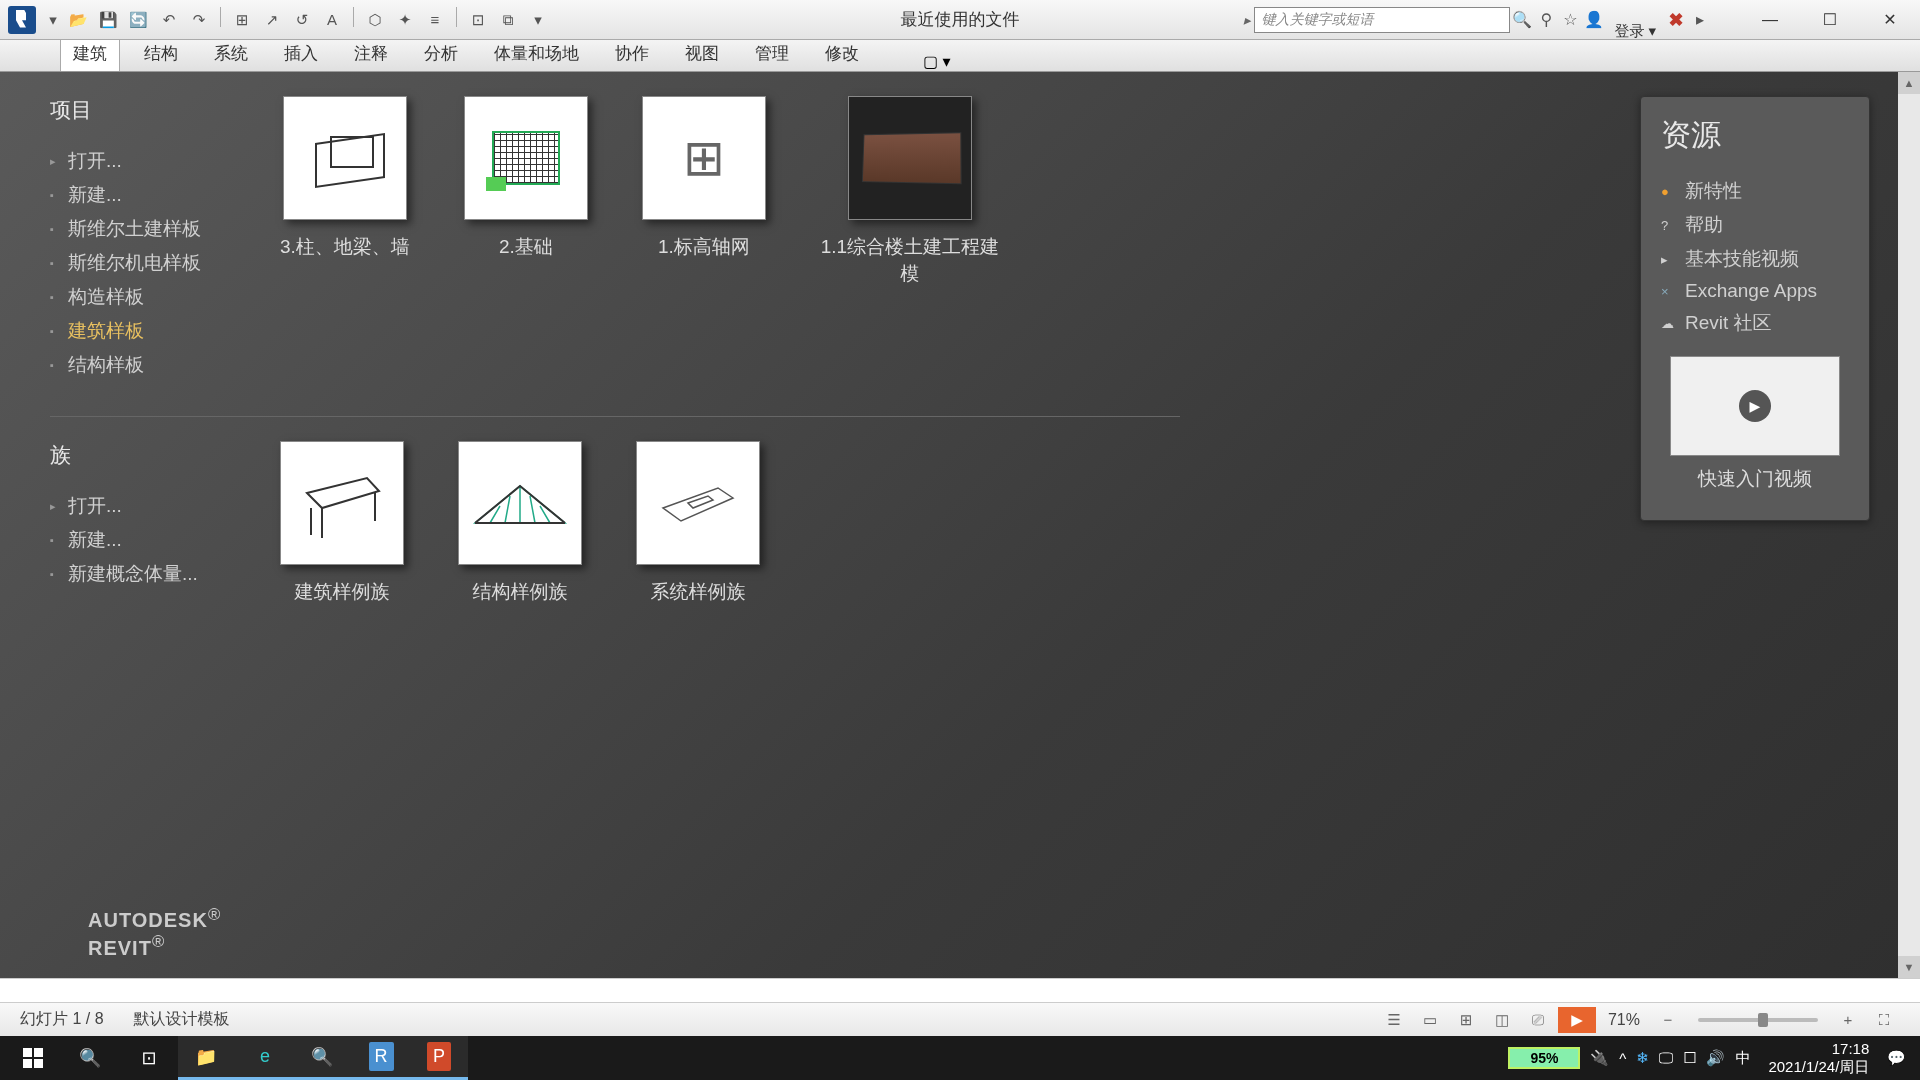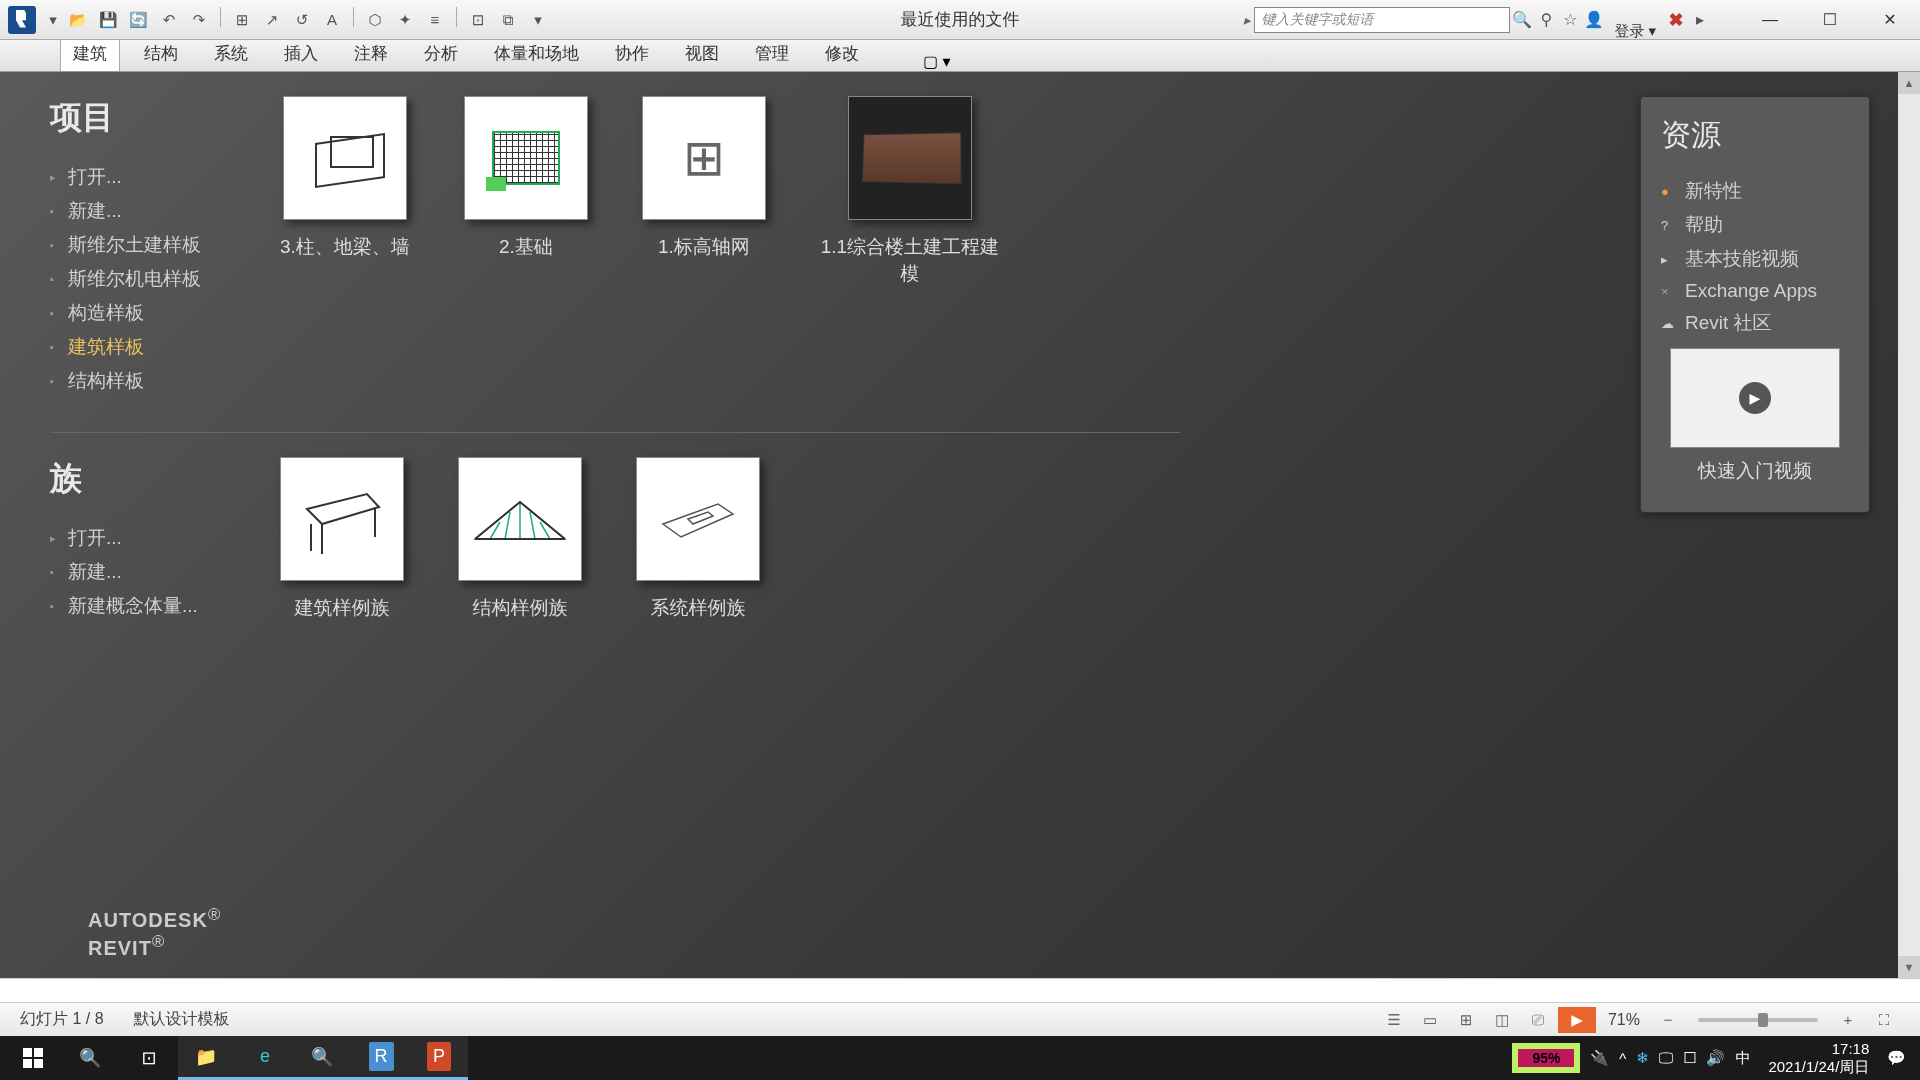--- a/index.html
+++ b/index.html
@@ -35,21 +35,21 @@
 .scroll-arrow.up { top: 0; }
 .scroll-arrow.down { bottom: 0; }
 
 .content-wrap { display: flex; padding: 24px 50px; gap: 40px; }
 .left-col { flex: 1; }
 .right-col { width: 230px; }
 
 .section { margin-bottom: 30px; }
 .section-row { display: flex; gap: 30px; }
 .section-links { width: 200px; }
-.section-title { font-size: 32px; color: #e8e8e8; margin-bottom: 24px; font-weight: bold; }
+.section-title { font-size: 21px; color: #e8e8e8; margin-bottom: 24px; font-weight: normal; }
 .link-item { display: flex; align-items: center; gap: 8px; color: #d0d0d0; font-size: 19px; margin-bottom: 8px; cursor: pointer; }
 .link-item.hover { color: #e8c060; }
 .link-bullet { width: 10px; font-size: 11px; color: #999; }
 
 .thumbs { display: flex; gap: 54px; }
 .thumb-item { display: flex; flex-direction: column; align-items: center; cursor: pointer; }
 .thumb-box { width: 124px; height: 124px; background: #fff; border: 1px solid #888; box-shadow: 4px 4px 8px rgba(0,0,0,0.5); display: flex; align-items: center; justify-content: center; margin-bottom: 14px; }
 .thumb-label { color: #ddd; font-size: 19px; text-align: center; line-height: 1.4; max-width: 180px; }
 
 .divider { height: 1px; background: #222; border-bottom: 1px solid #666; margin: 16px 0 24px 0; width: 1130px; }
@@ -64,21 +64,21 @@
 .th-building { width: 100px; height: 50px; background: linear-gradient(#7a5040, #5a3828); border: 1px solid #333; position: relative; transform: perspective(200px) rotateY(-10deg) rotateX(5deg); }
 .th-table { width: 90px; height: 80px; }
 .th-truss { width: 100px; height: 50px; }
 .th-sys { width: 90px; height: 60px; }
 
 
 .res-card { background: #5a5a5a; border: 1px solid #333; border-radius: 4px; padding: 18px 20px 28px; box-shadow: 0 2px 8px rgba(0,0,0,0.4); }
 .res-title { font-size: 30px; color: #e8e8e8; margin-bottom: 22px; }
 .res-item { display: flex; align-items: center; gap: 10px; color: #d0d0d0; font-size: 19px; margin-bottom: 8px; cursor: pointer; }
 .res-icon { width: 14px; font-size: 13px; }
-.res-video { margin-top: 12px; }
+.res-video { margin-top: 20px; }
 .res-video-thumb { width: 170px; height: 100px; background: #f0f0f0; border: 1px solid #888; position: relative; margin: 0 auto 10px; }
 .res-video-thumb::after { content:'▶'; position:absolute; left:50%; top:50%; transform:translate(-50%,-50%); width:32px; height:32px; background:#555; color:#fff; border-radius:50%; display:flex; align-items:center; justify-content:center; font-size:14px; }
 .res-video-label { text-align: center; color: #ddd; font-size: 19px; }
 
 .brand { position: absolute; left: 40px; bottom: 18px; color: #ccc; font-size: 20px; letter-spacing: 1px; }
 .brand b { font-weight: bold; margin-left: 48px; }
 
 
 .status1 { height: 24px; background: #fff; border-top: 1px solid #ccc; padding: 2px 40px; font-size: 14px; color: #333; overflow: hidden; }
 .status2 { height: 34px; background: linear-gradient(#f8f8f8, #e8e8e8); border-top: 1px solid #ccc; display: flex; align-items: center; padding: 0 20px; font-size: 16px; color: #444; }
@@ -88,21 +88,21 @@
 .play-btn { background: #e8652e; color: #fff; width: 38px; }
 .zoom-slider { width: 120px; height: 4px; background: #bbb; margin: 0 10px; position: relative; border-radius: 2px; }
 .zoom-slider::after { content:''; position:absolute; left:50%; top:-5px; width:10px; height:14px; background:#888; border-radius:2px; }
 
 
 .taskbar { height: 44px; background: #1a1a1a; display: flex; align-items: center; padding: 0 4px; }
 .task-item { width: 58px; height: 44px; display: flex; align-items: center; justify-content: center; cursor: pointer; }
 .task-item.active { border-bottom: 3px solid #76b9ed; background: rgba(255,255,255,0.08); }
 .task-spacer { flex: 1; }
 .tray { display: flex; align-items: center; gap: 10px; padding: 0 10px; color: #fff; font-size: 15px; }
-.battery { background: #be185d; color: #000; padding: 1px 14px; border: 6px solid #bef264; font-size: 14px; font-weight: bold; }
+.battery { background: #86efac; color: #000; padding: 1px 20px; border: 2px solid #bef264; font-size: 14px; font-weight: bold; }
 .clock { text-align: right; font-size: 15px; line-height: 1.2; color: #fff; padding: 0 8px; }
 .tb-icon { color: #fff; font-size: 18px; }
 .win-logo { display: grid; grid-template: 1fr 1fr / 1fr 1fr; gap: 2px; width: 20px; height: 20px; }
 .win-logo span { background: #fff; }
 </style>
 </head>
 <body>
 
 <div class="titlebar">
   <div class="app-icon"></div>

